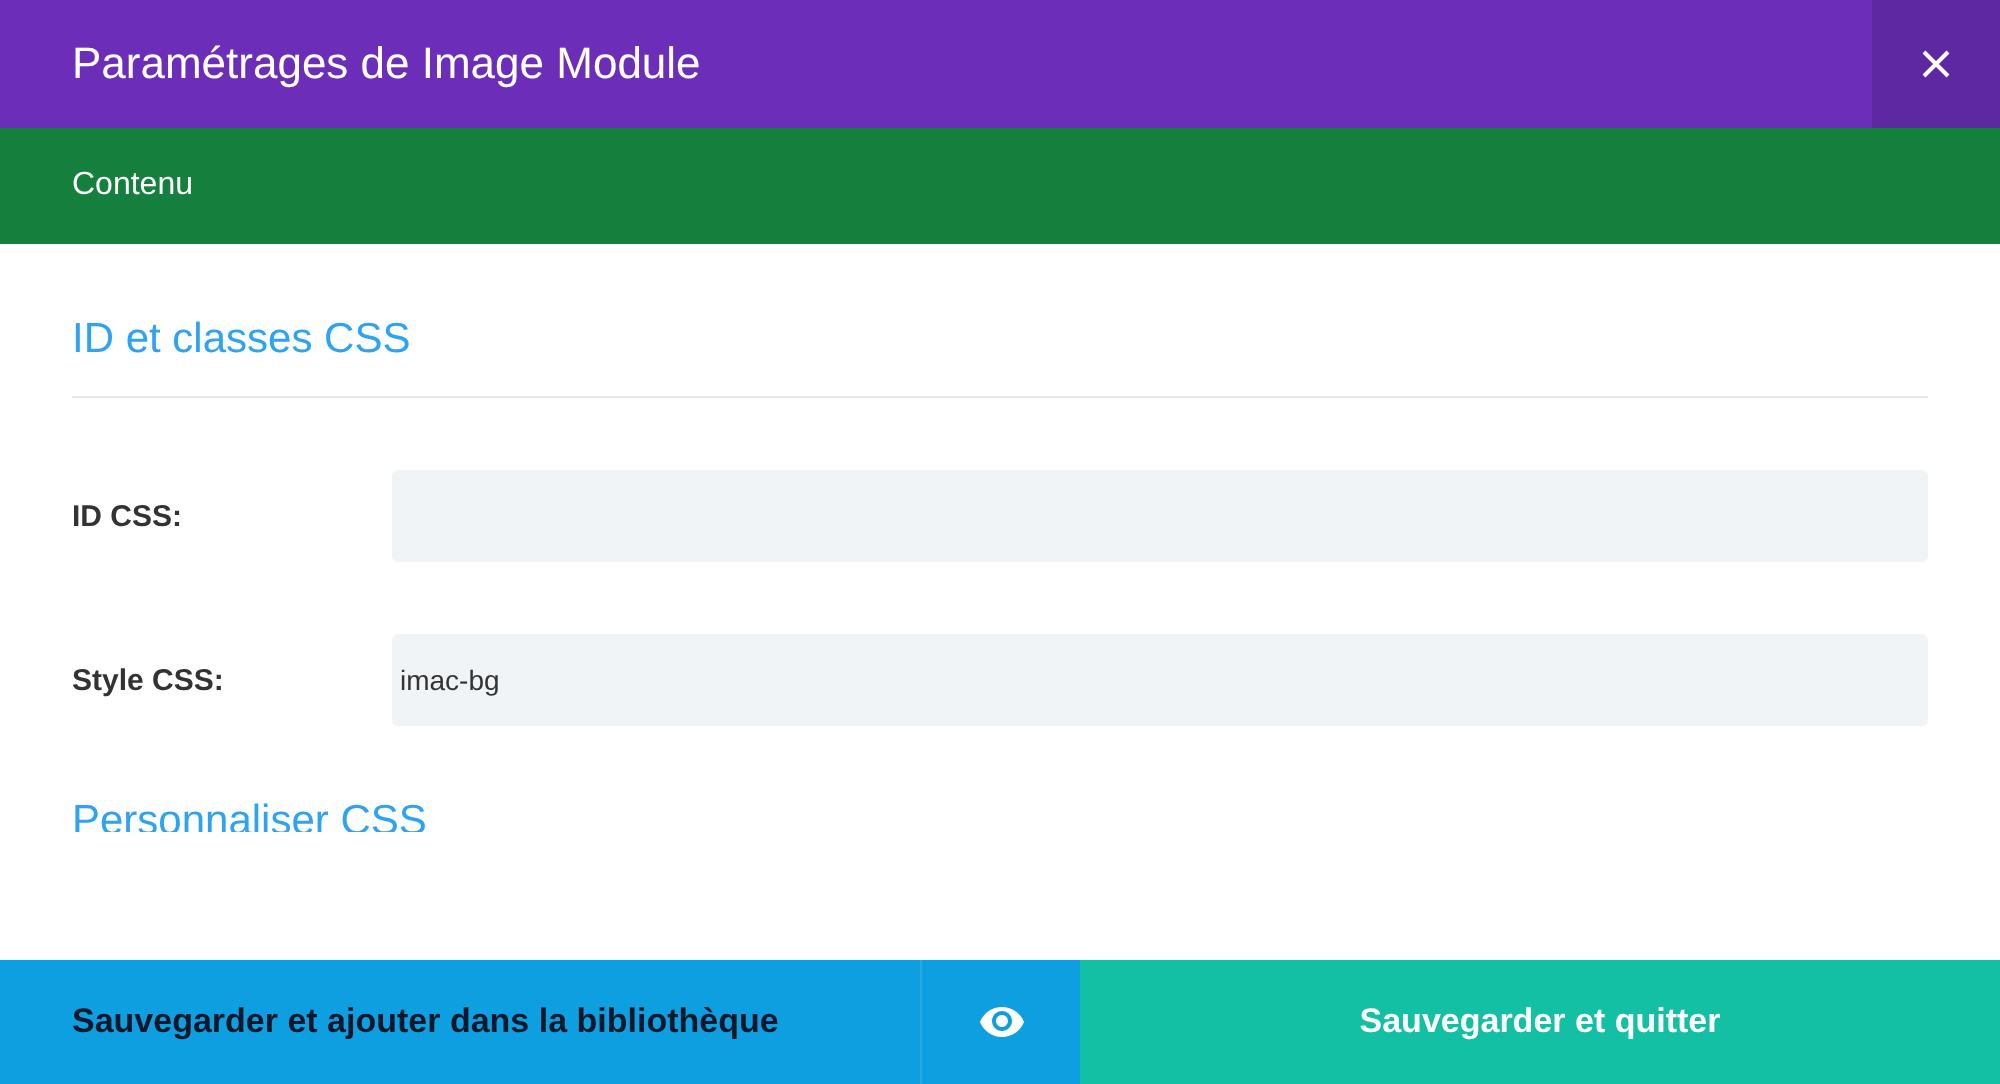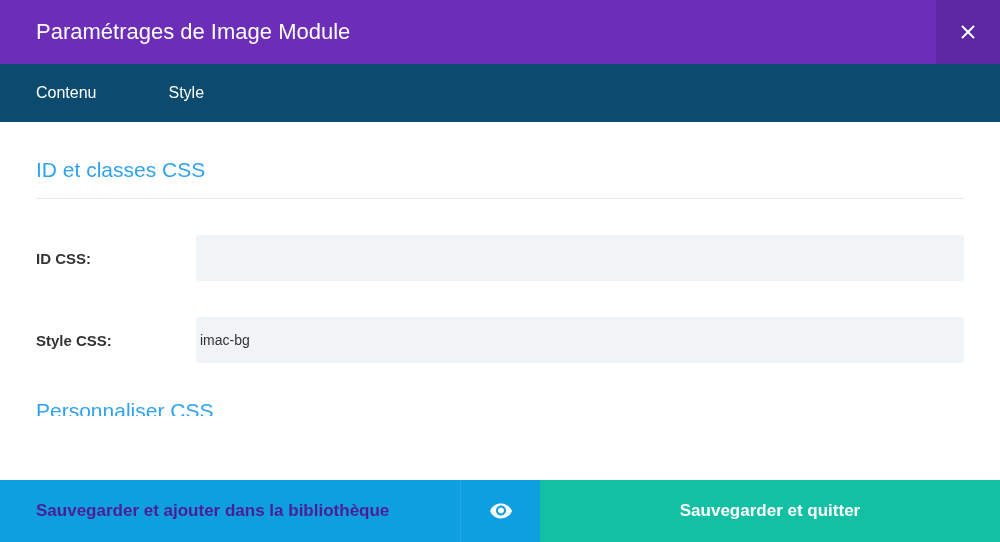--- a/index.html
+++ b/index.html
@@ -35,21 +35,21 @@
       align-items: center;
       justify-content: center;
       background: #5e28a3;
       cursor: pointer;
     }
     .close-btn svg {
       width: 14px;
       height: 14px;
     }
     .tabs {
-      background: #0c4a6e;
+      background: #15803d;
       height: 58px;
       display: flex;
       padding-left: 0;
     }
     .tab {
       color: #fff;
       font-size: 16px;
       font-weight: 400;
       padding: 0 36px;
       display: flex;
@@ -102,21 +102,21 @@
       position: absolute;
       bottom: 0;
       left: 0;
       width: 1000px;
       height: 62px;
       display: flex;
     }
     .footer-btn-left {
       flex: 0 0 460px;
       background: #0e9fe1;
-      color: #4c1d95;
+      color: #0f172a;
       display: flex;
       align-items: center;
       padding-left: 36px;
       font-size: 17px;
       font-weight: 700;
       cursor: pointer;
     }
     .footer-btn-preview {
       flex: 0 0 80px;
       background: #0e9fe1;
@@ -150,21 +150,20 @@
   <div class="header-title">Paramétrages de Image Module</div>
   <div class="close-btn">
     <svg viewBox="0 0 14 14">
       <path d="M1 1 L13 13 M13 1 L1 13" stroke="#fff" stroke-width="2" fill="none"></path>
     </svg>
   </div>
 </div>
 
 <div class="tabs">
   <div class="tab">Contenu</div>
-  <div class="tab">Style</div>
 </div>
 
 <div class="content">
   <div class="section-title">ID et classes CSS</div>
   <hr class="divider">
 
   <div class="form-row">
     <div class="form-label">ID CSS:</div>
     <input type="text" class="form-input" value="" style="">
   </div>

